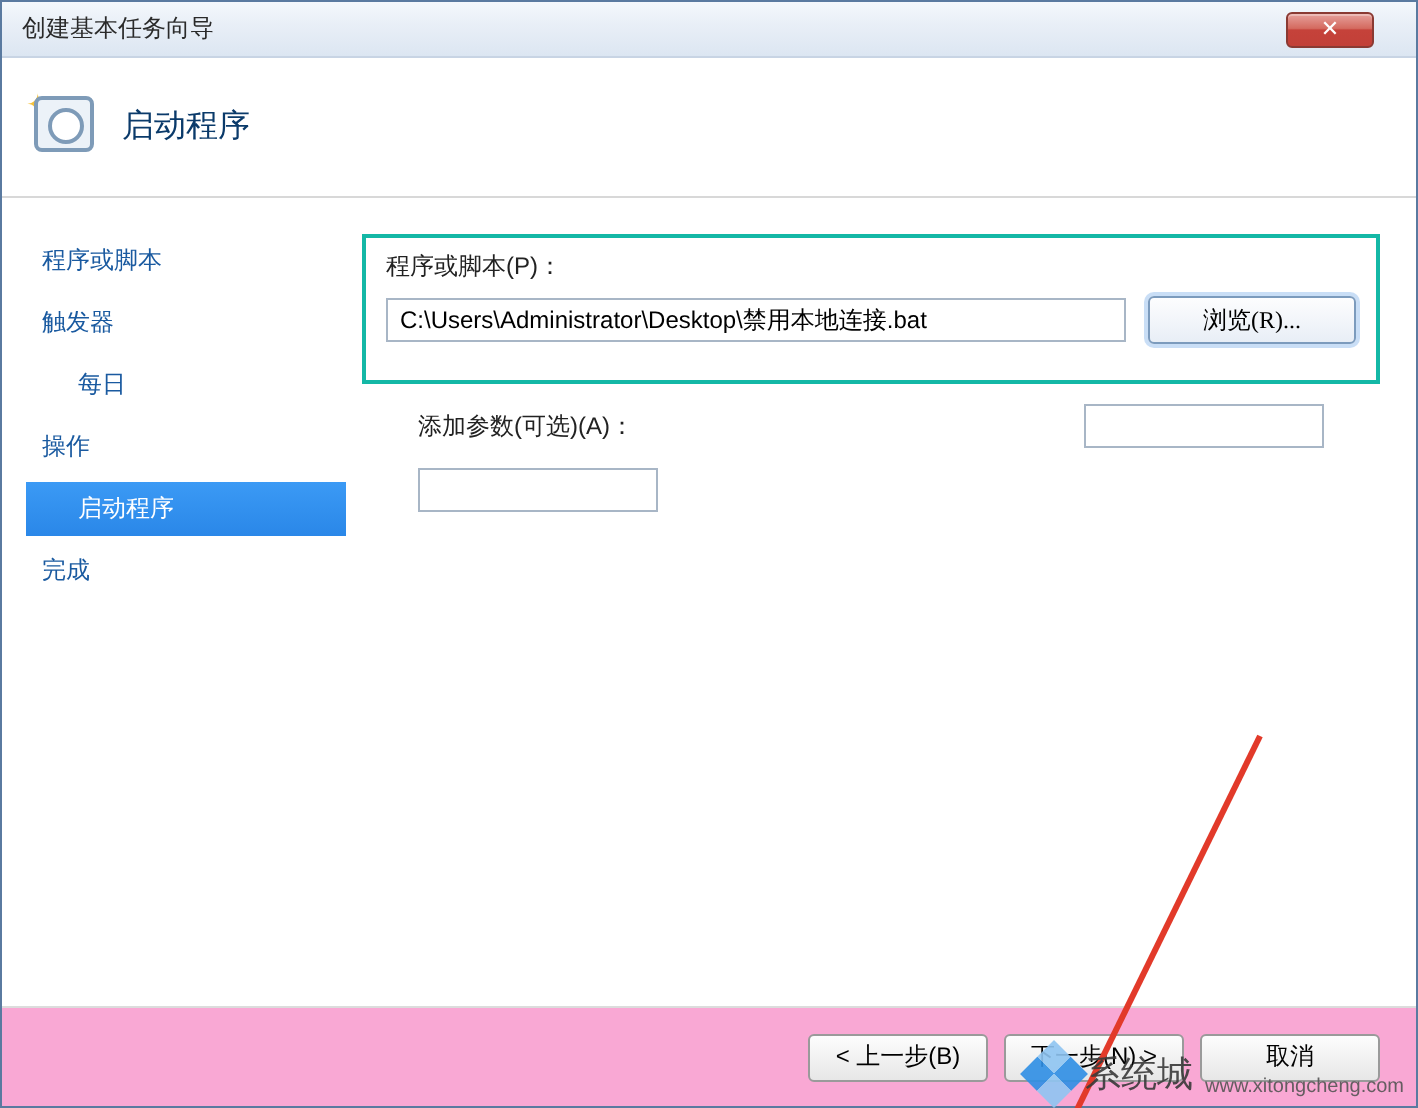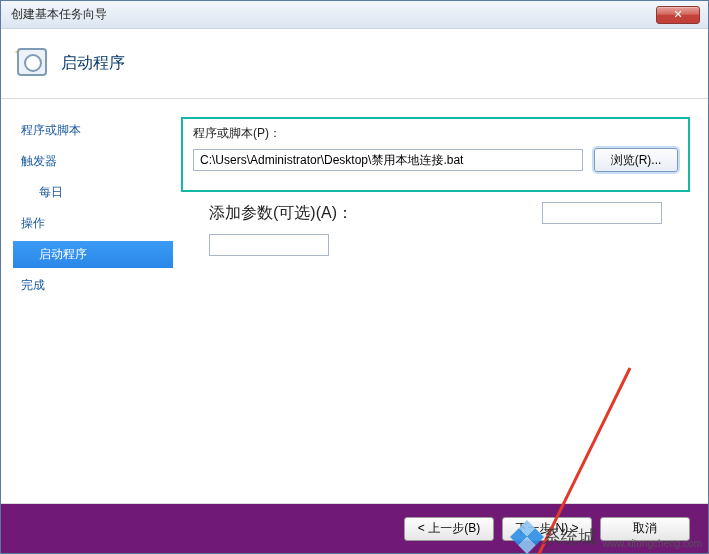--- a/index.html
+++ b/index.html
@@ -20,21 +20,21 @@
     display: flex;
     flex-direction: column;
     position: relative;
   }
   .titlebar {
     height: 28px;
     background: linear-gradient(to bottom, #f4f8fc 0%, #e9eff7 40%, #dce6f2 100%);
     display: flex;
     align-items: center;
     justify-content: space-between;
-    padding: 0 8px 0 10px;
+    padding: 0 21px 0 10px;
     border-bottom: 1px solid #c8d4e4;
   }
   .titlebar .title { color: #2a2a2a; font-size: 12px; }
   .close-btn {
     width: 44px; height: 18px;
     background: linear-gradient(to bottom, #e6a19c 0%, #d46a5f 45%, #c5423a 50%, #c24038 100%);
     border: 1px solid #8a3a33;
     border-radius: 3px;
     color: #fff; font-size: 11px;
     display: flex; align-items: center; justify-content: center;
@@ -119,33 +119,34 @@
   .label-above { margin-bottom: 6px; display: block; }
   input.text {
     height: 22px;
     border: 1px solid #a8b6c6;
     padding: 2px 6px;
     font-size: 12px;
     background:#fff;
   }
   .script-input { flex:1; }
   .browse-btn {
-    width: 84px; height: 24px;
+    width: 104px; height: 24px;
     background: linear-gradient(to bottom,#fdfdfe,#e8eef6);
     border: 1px solid #7c9bbd;
     border-radius:3px;
     font-size:12px; cursor:pointer;
     box-shadow: 0 0 0 2px rgba(100,160,230,.35);
+    font-family: Liberation Serif, serif;
   }
   .param-row { display:flex; justify-content:space-between; align-items:center; margin:10px 28px 10px 28px; }
-  .param-row .lbl { font-size:16px; color:#222; }
+  .param-row .lbl { font-size:12px; color:#222; }
   .param-row input { width:120px; }
   .footer {
     height: 50px;
-    background: #701a75;
+    background: #f9a8d4;
     border-top:1px solid #dcdcdc;
     display:flex; align-items:center; justify-content:flex-end;
     padding-right: 18px; gap: 8px;
   }
   .footer button {
     height: 24px;
     min-width: 90px;
     padding: 0 12px;
     background: linear-gradient(to bottom,#fdfdfd,#e7e7e7);
     border:1px solid #9a9a9a;

